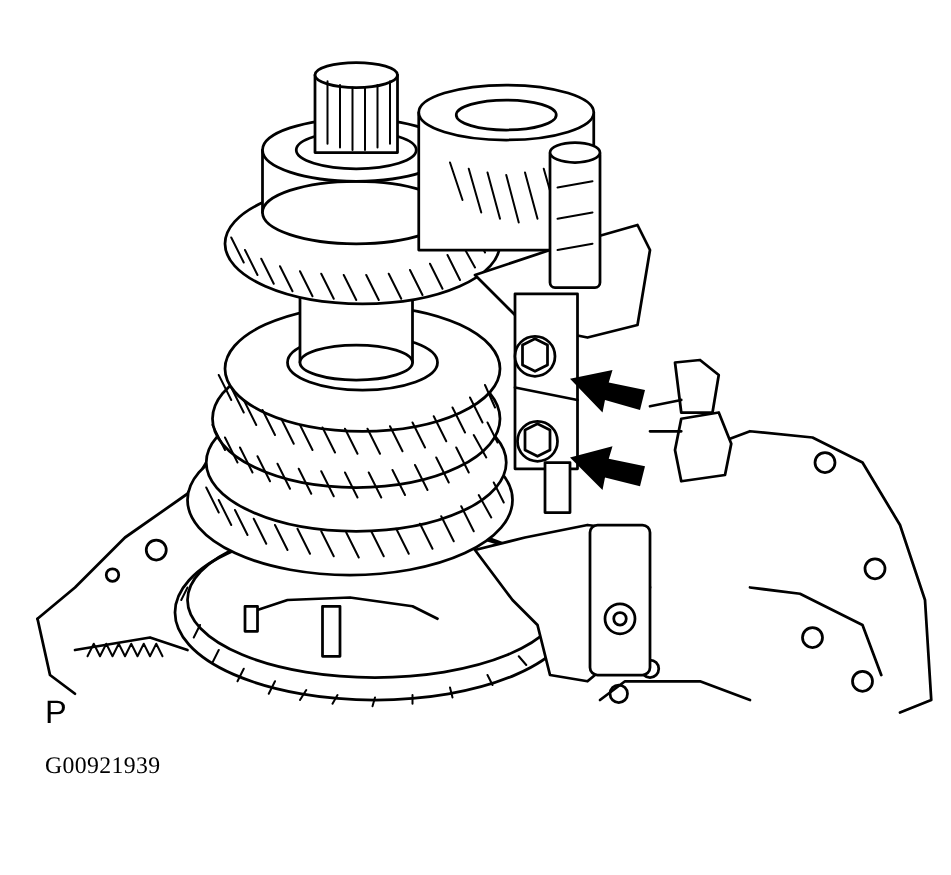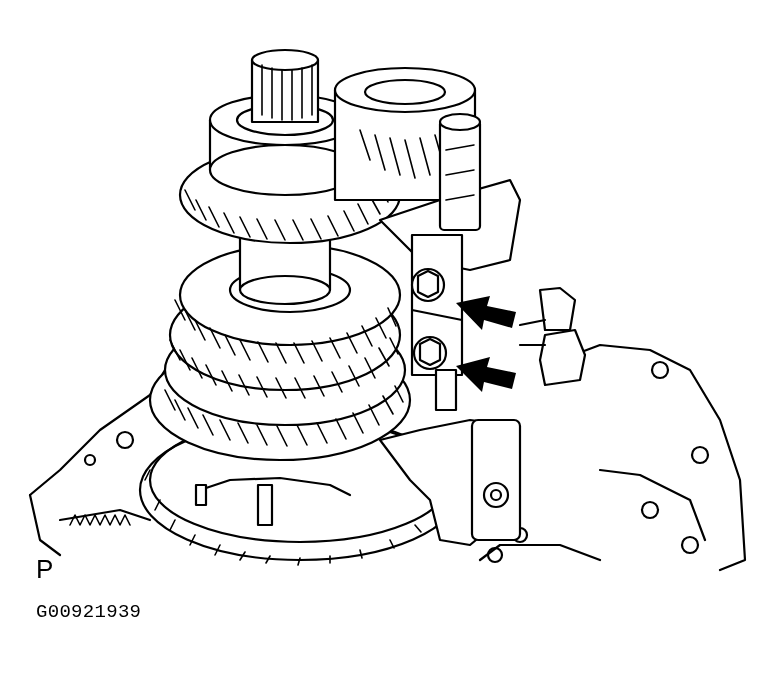--- a/index.html
+++ b/index.html
@@ -6,21 +6,21 @@
     body { width: 761px; height: 700px; position: relative; overflow: hidden; }
     .stage { position: absolute; left: 0; top: 0; width: 761px; height: 700px; }
     .stage svg { position: absolute; left: 0; top: 0; }
     .label-p {
       position: absolute; left: 36px; top: 556px;
       font-family: "Liberation Sans", sans-serif; font-size: 26px; color: #000;
       line-height: 1;
     }
     .label-id {
       position: absolute; left: 36px; top: 603px;
-      font-family: Liberation Mono, monospace; font-size: 19px; color: #000;
+      font-family: Liberation Serif, serif; font-size: 19px; color: #000;
       letter-spacing: 0.3px; line-height: 1;
     }
     .ln { fill: none; stroke: #000; stroke-width: 2.2; stroke-linejoin: round; stroke-linecap: round; }
     .ln-thin { fill: none; stroke: #000; stroke-width: 1.6; stroke-linejoin: round; stroke-linecap: round; }
     .wf { fill: #fff; stroke: #000; stroke-width: 2.2; stroke-linejoin: round; }
     .blk { fill: #000; }
   </style>
 </head>
 <body>
 

